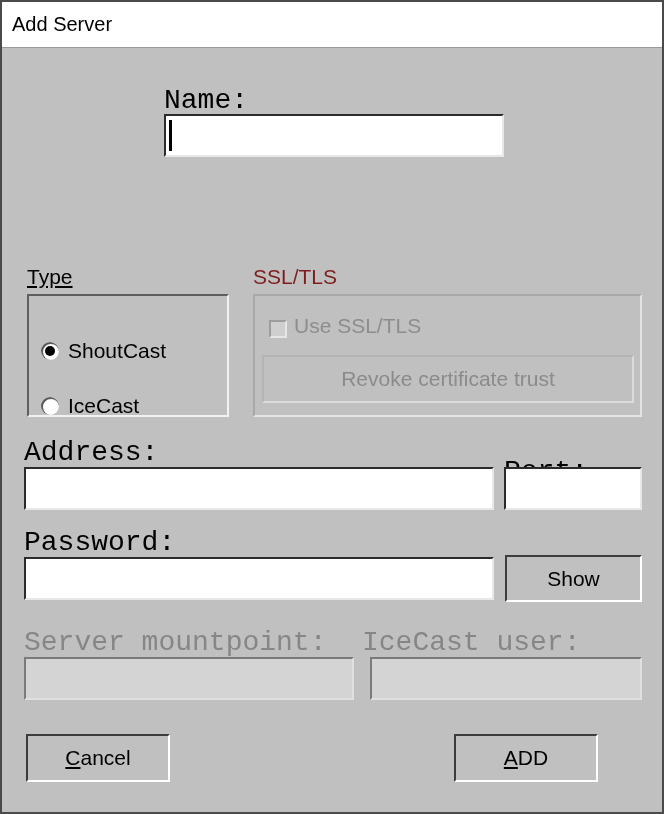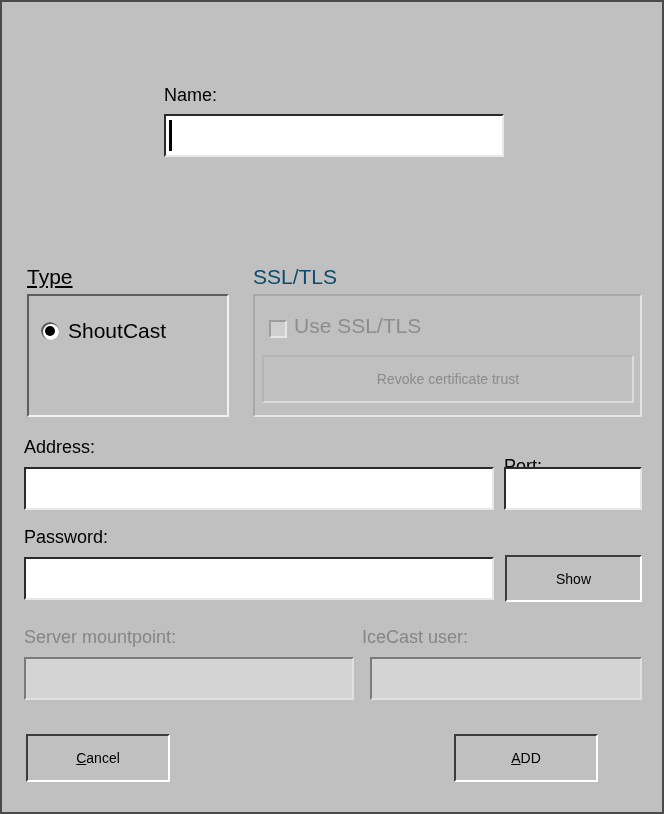--- a/index.html
+++ b/index.html
@@ -51,23 +51,24 @@
     left: 0;
     top: 47px;
     width: 660px;
     height: 763px;
     background: #c0c0c0;
   }
 
   
   .label {
     position: absolute;
-    font-size: 18px;
-    color: #000000;
-    white-space: nowrap;
+    font-size: 28px;
+    color: #000000;
+    white-space: nowrap;
+    font-family: Liberation Mono, monospace;
   }
   .label.disabled {
     color: #868686;
   }
 
   
   .entry {
     position: absolute;
     box-sizing: border-box;
     background: #ffffff;
@@ -94,21 +95,21 @@
 
   
   .button {
     position: absolute;
     box-sizing: border-box;
     background: #c0c0c0;
     border-top: 2px solid #3c3c3c;
     border-left: 2px solid #3c3c3c;
     border-right: 2px solid #ffffff;
     border-bottom: 2px solid #ffffff;
-    font-size: 14px;
+    font-size: 21px;
     color: #000000;
     display: flex;
     align-items: center;
     justify-content: center;
     cursor: default;
     font-family: "Liberation Sans", sans-serif;
   }
   .button.disabled {
     color: #8b8b8b;
     border-top-color: #b4b4b4;
@@ -133,28 +134,29 @@
     border-left-color: #a8a8a8;
     border-right-color: #e4e4e4;
     border-bottom-color: #e4e4e4;
   }
   .grouptitle {
     position: absolute;
     font-size: 21px;
     color: #000000;
     white-space: nowrap;
   }
-  .grouptitle.disabled { color: #0c4a6e; }
+  .grouptitle.disabled { color: #7f1d1d; }
 
   
   .radio-row {
     position: absolute;
     display: flex;
     align-items: center;
     cursor: default;
+    margin-top: 20px;
   }
   .radio-mark {
     position: relative;
     width: 18px;
     height: 18px;
     border-radius: 50%;
     background: #ffffff;
     box-shadow: inset 1px 1px 0 1px #5a5a5a,
                 inset -1px -1px 0 1px #ffffff;
     flex: none;
@@ -198,36 +200,43 @@
     color: #8d8d8d;
     margin-left: 7px;
     white-space: nowrap;
   }
 </style>
 </head>
 <body>
 
 <div id="window">
 
+  <div id="titlebar">
+    <div id="titlebar-text">Add Server</div>
+  </div>
 
   <div id="dialog-body">
 
     <div class="label" style="left:162px; top:36px;">Name:</div>
     <div class="entry" style="left:162px; top:65px; width:340px; height:43px;">
       <div class="caret"></div>
     </div>
 
     <div class="grouptitle" style="left:25px; top:216px;text-decoration:underline;">Type</div>
     <div class="groupframe" style="left:25px; top:245px; width:202px; height:123px;"></div>
 
     <div class="radio-row" style="left:39px; top:270px;">
       <span class="radio-mark checked"></span>
       <span class="radio-label">ShoutCast</span>
     </div>
 
+    <div class="radio-row" style="left:39px; top:325px;">
+      <span class="radio-mark"></span>
+      <span class="radio-label">IceCast</span>
+    </div>
 
     <div class="grouptitle disabled" style="left:251px; top:216px;">SSL/TLS</div>
     <div class="groupframe disabled" style="left:251px; top:245px; width:389px; height:123px;"></div>
 
     <div class="check-row" style="left:267px; top:265px;">
       <span class="check-mark"></span>
       <span class="check-label">Use SSL/TLS</span>
     </div>
 
     <div class="button disabled" style="left:260px; top:306px; width:372px; height:48px;">

